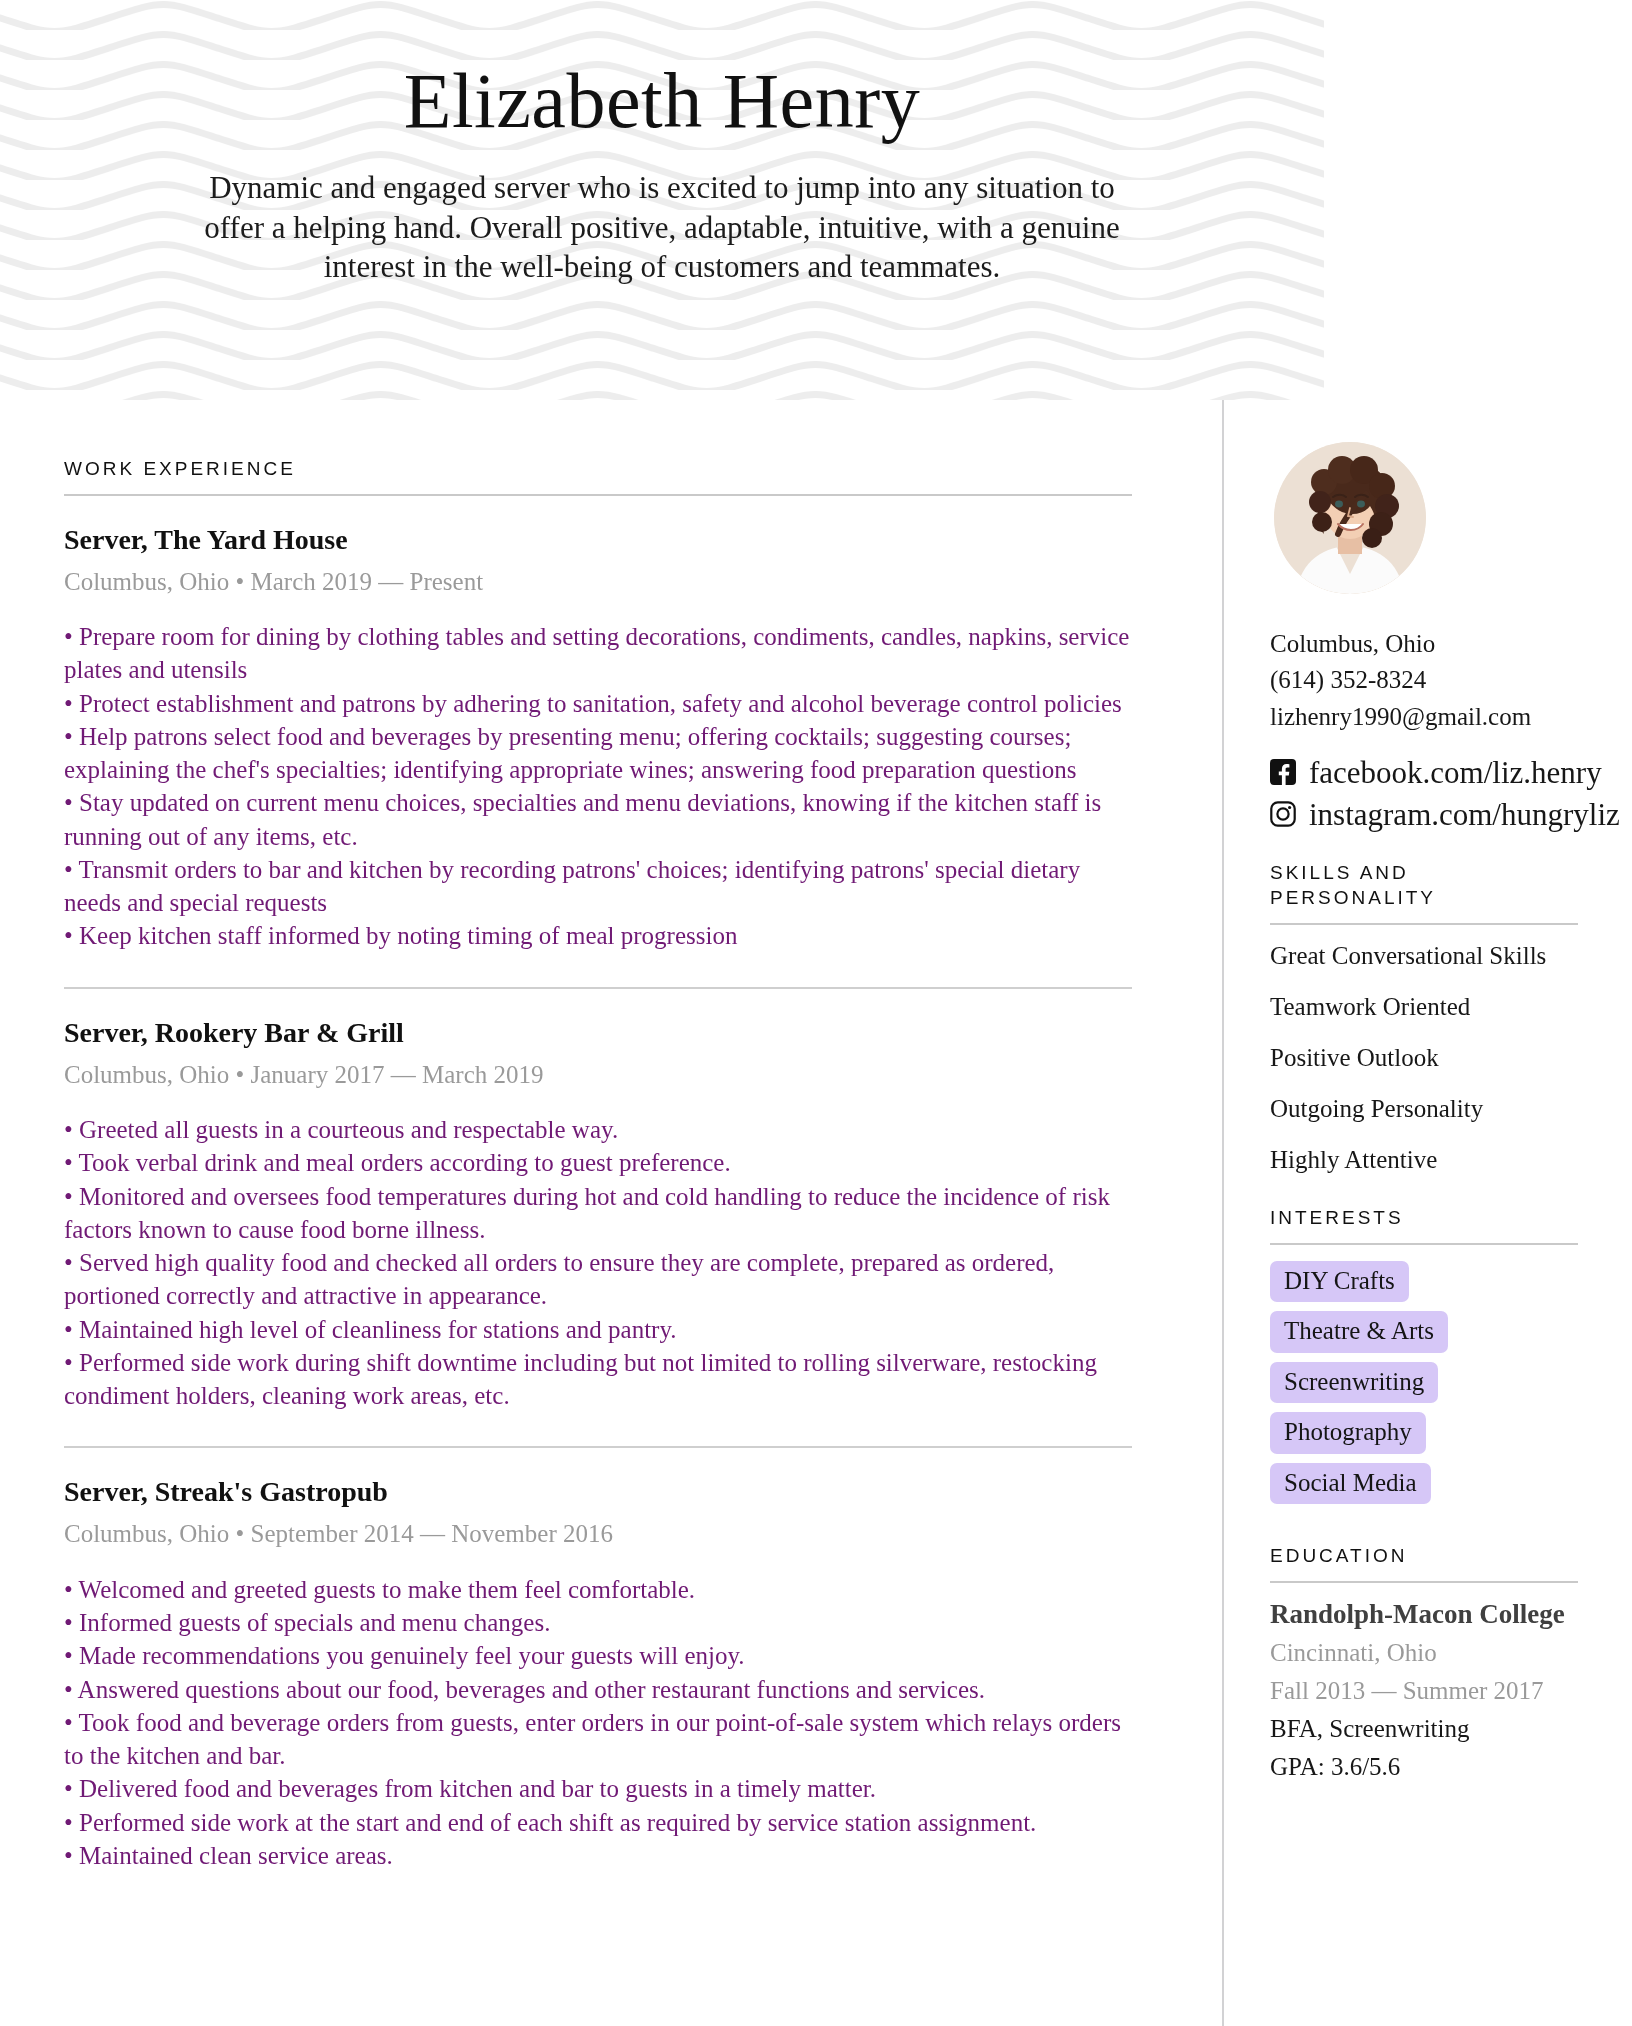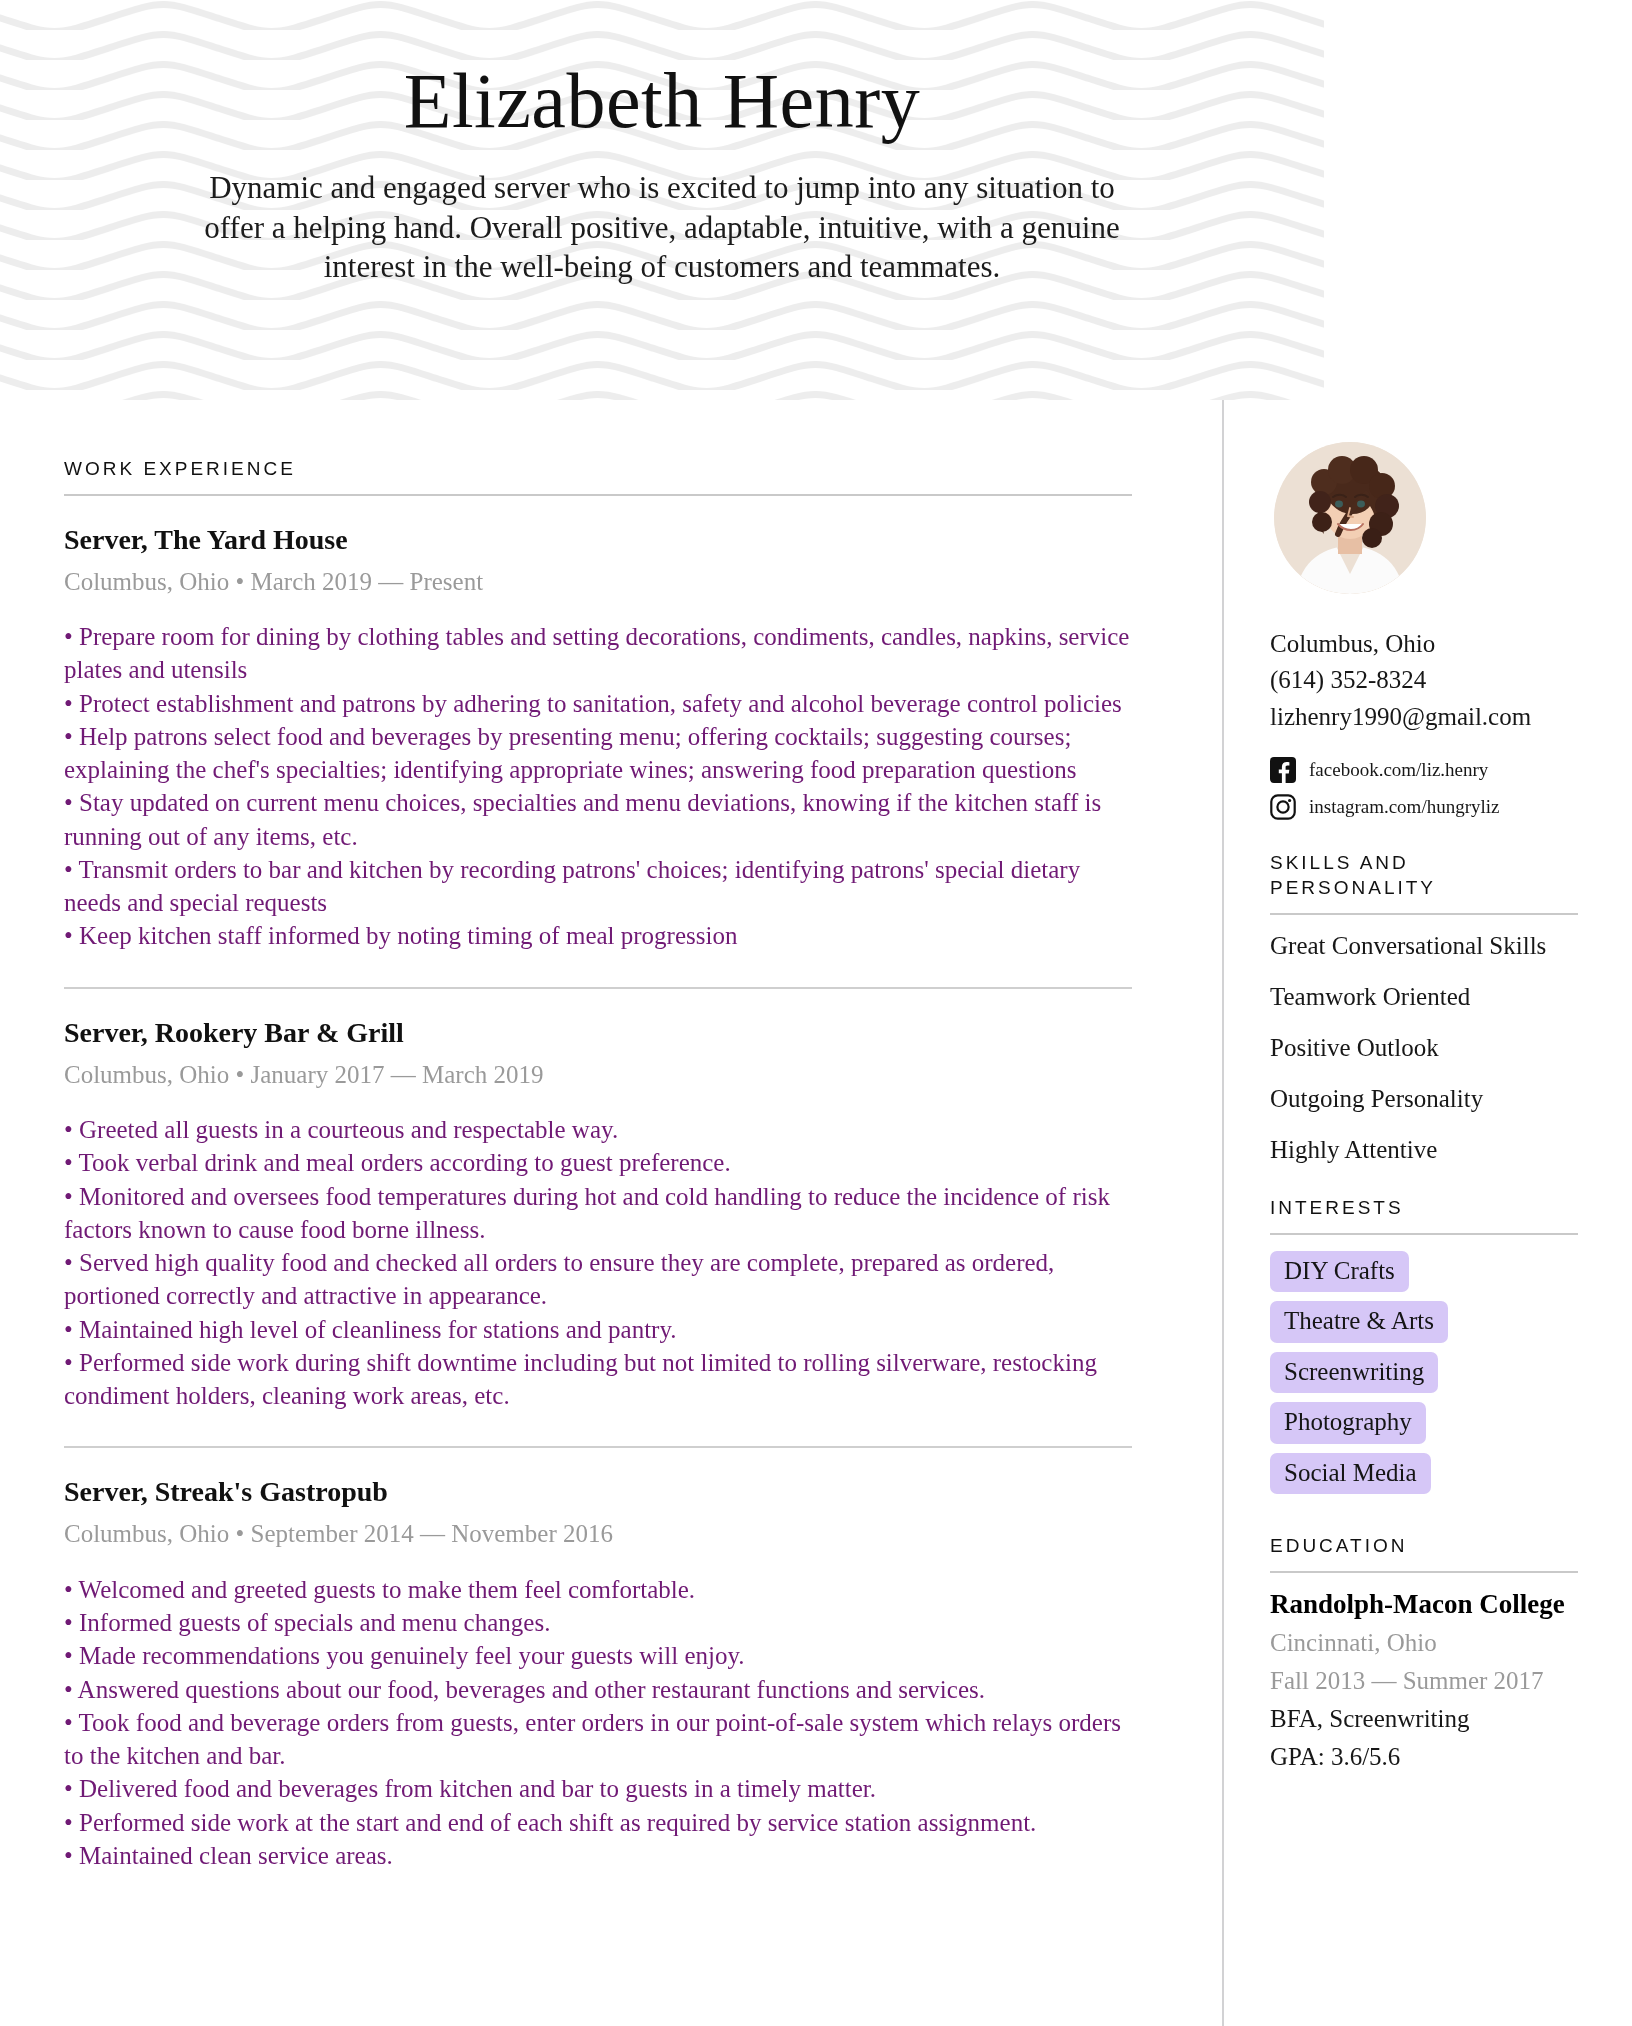--- a/index.html
+++ b/index.html
@@ -150,21 +150,21 @@
     gap: 13px;
     margin-bottom: 11px;
   }
   .social-icon {
     width: 26px;
     height: 26px;
     flex: 0 0 26px;
   }
   .social-icon svg { display: block; width: 26px; height: 26px; }
   .social-text {
-    font-size: 19px;
+    font-size: 31px;
     color: #171717;
     line-height: 1;
   }
 
   .side-sec { margin-top: 30px; }
   .side-list { margin-top: 16px; }
   .side-list-item {
     font-size: 25px;
     color: #171717;
     line-height: 1.2;
@@ -180,21 +180,21 @@
     font-size: 25px;
     color: #151515;
     line-height: 1.18;
     margin-bottom: 9px;
   }
   .chip-row { display: block; }
 
   .edu-school {
     font-size: 27px;
     font-weight: 700;
-    color: #000000;
+    color: #404040;
     line-height: 1.18;
     margin-top: 16px;
   }
   .edu-meta {
     font-size: 25px;
     color: #9a9a9a;
     line-height: 1.32;
     margin-top: 5px;
   }
   .edu-detail {

